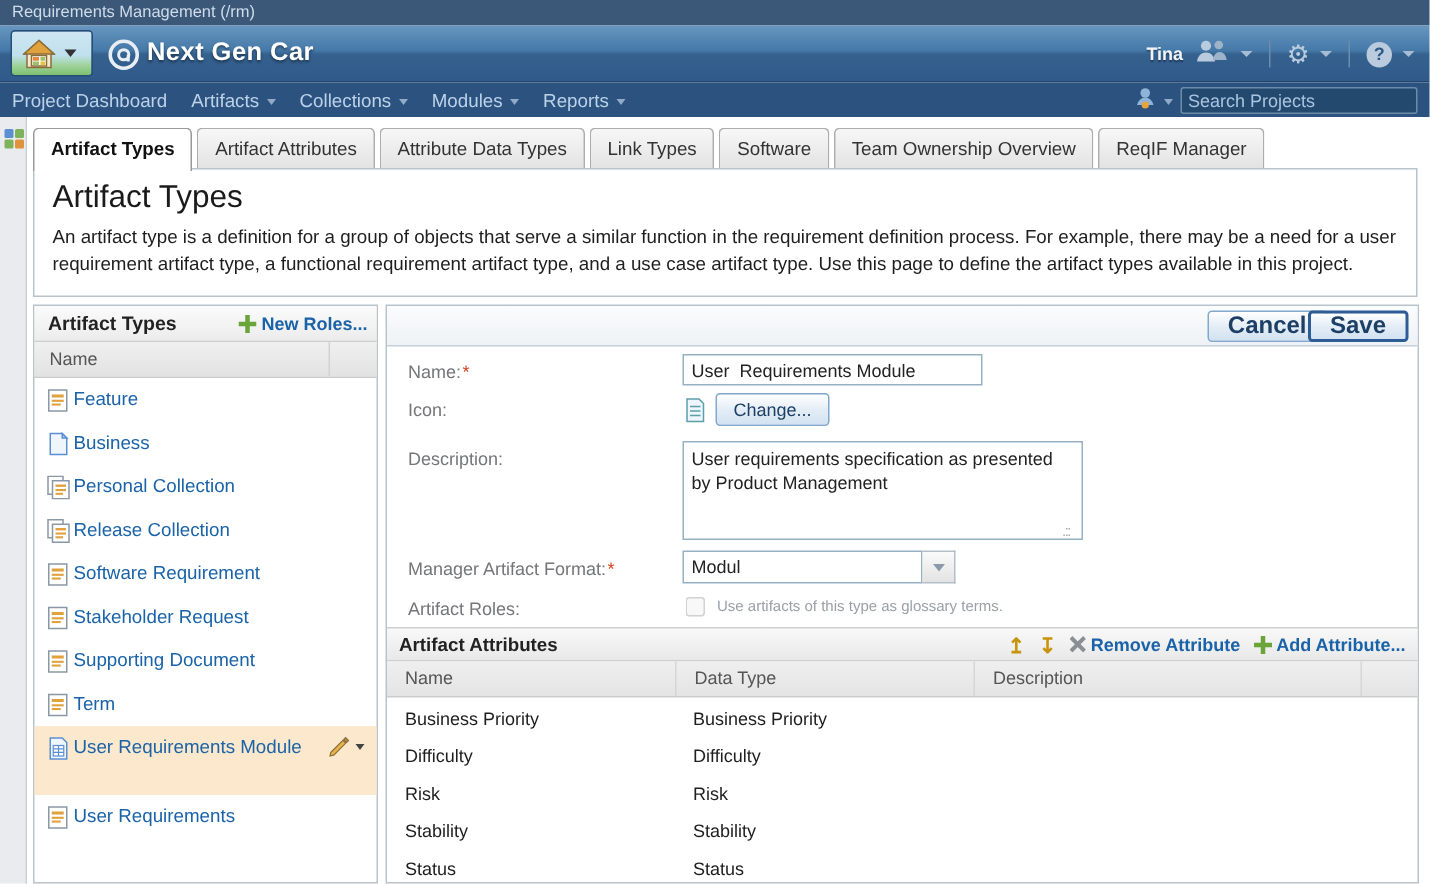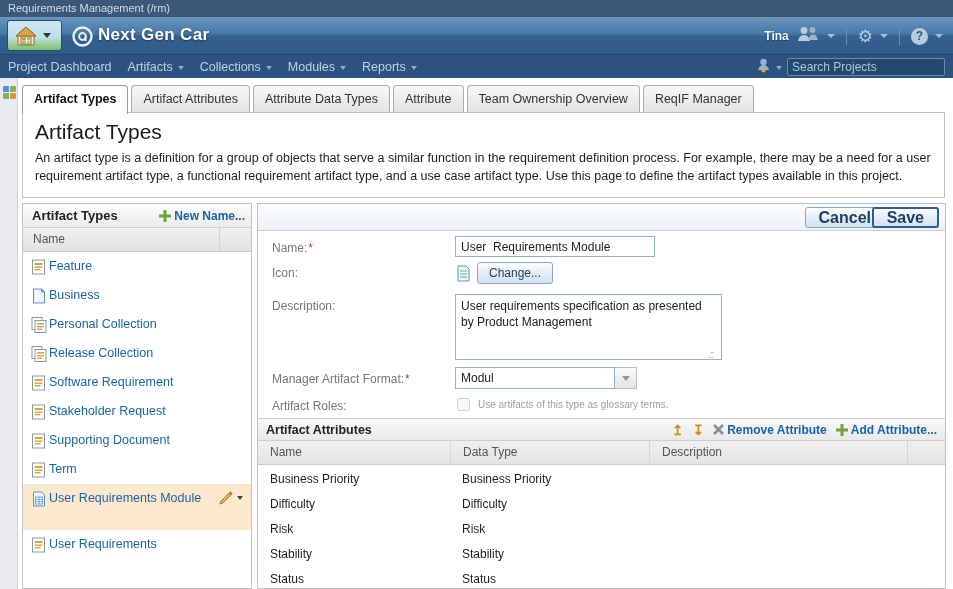--- a/index.html
+++ b/index.html
@@ -234,39 +234,40 @@
     <i style="background:#7fb35a;"></i>
     <i style="background:#7fb35a;"></i>
     <i style="background:#e0923c;"></i>
   </span>
 </div>
 
 <div class="tabbar">
   <span class="tab active">Artifact Types</span>
   <span class="tab">Artifact Attributes</span>
   <span class="tab">Attribute Data Types</span>
-  <span class="tab">Attribute</span>
+  <span class="tab">Link Types</span>
+  <span class="tab">Software</span>
   <span class="tab">Team Ownership Overview</span>
   <span class="tab">ReqIF Manager</span>
 </div>
 
 <div class="page-header">
   <h1>Artifact Types</h1>
   <p>An artifact type is a definition for a group of objects that serve a similar function in the requirement definition process. For example, there may be a need for a user requirement artifact type, a functional requirement artifact type, and a use case artifact type. Use this page to define the artifact types available in this project.</p>
 </div>
 
 <div class="left-panel">
   <div class="lp-header">
     <span class="lp-title">Artifact Types</span>
     <span class="link-btn">
       <svg width="12" height="12" viewBox="0 0 12 12">
         <rect x="4.5" y="0" width="3" height="12" fill="#6aa43a"></rect>
           <rect x="0" y="4.5" width="12" height="3" fill="#6aa43a"></rect>
       </svg>
-      <span>New Name...</span>
+      <span>New Roles...</span>
     </span>
   </div>
   <div class="lp-colheader">
     <span class="c1">Name</span>
     <span class="c2"></span>
   </div>
   <div class="lp-list">
 
     <div class="lp-row">
       <svg class="icon16" width="15" height="16" viewBox="0 0 15 16">

